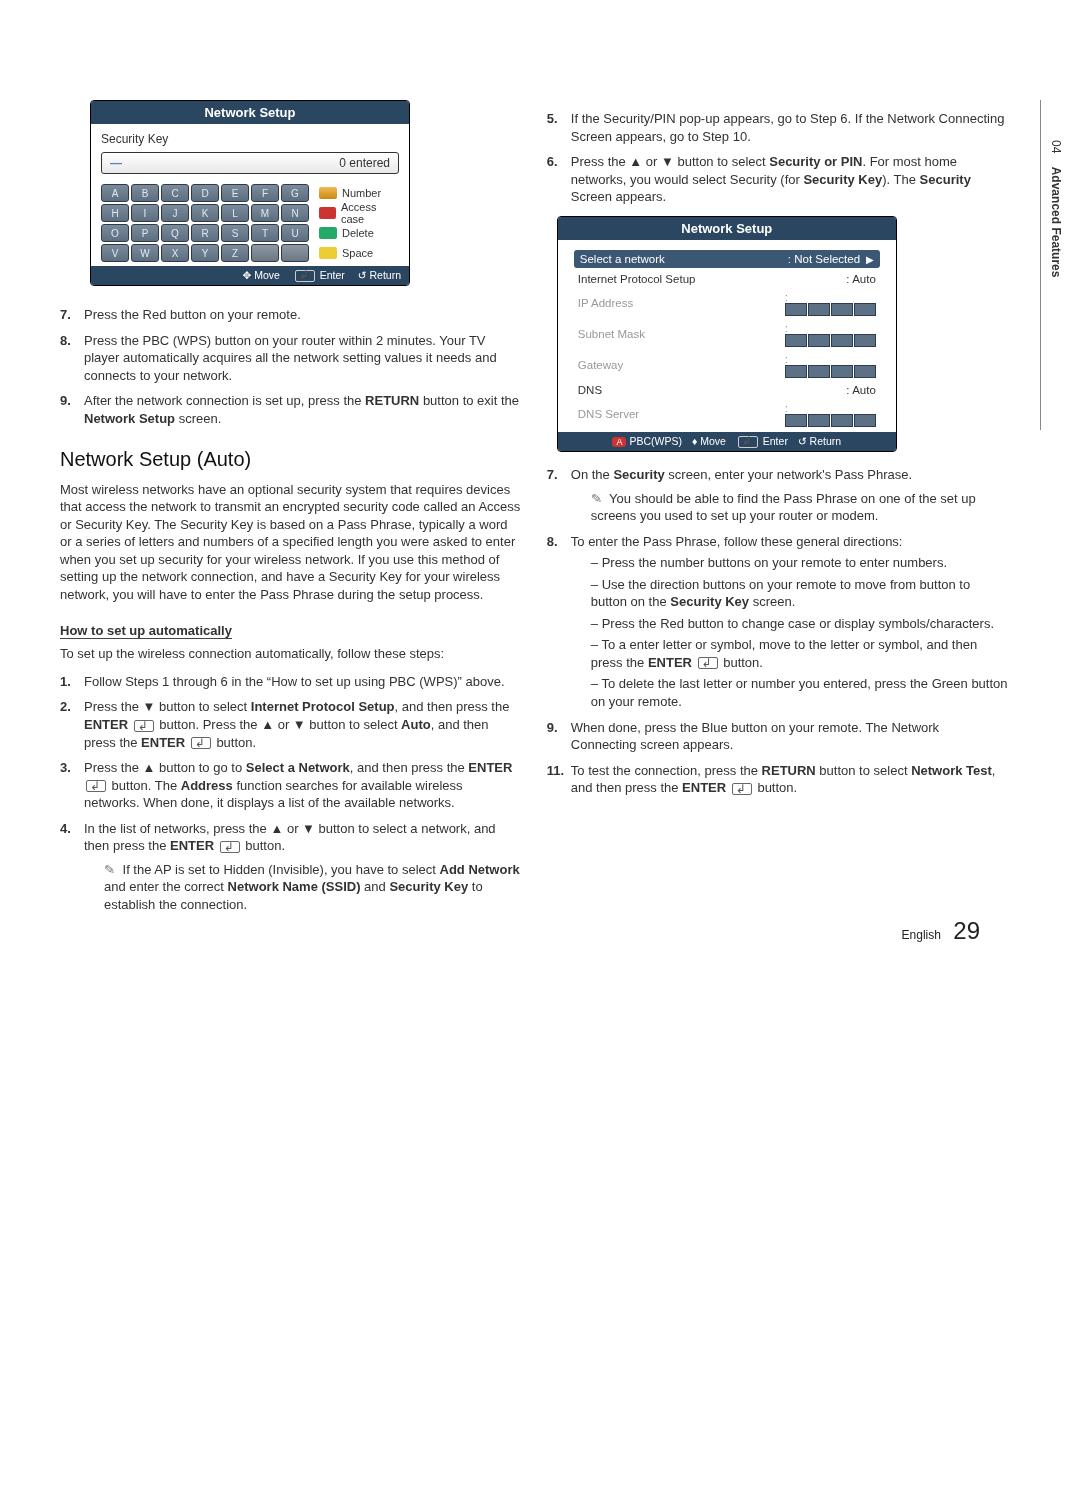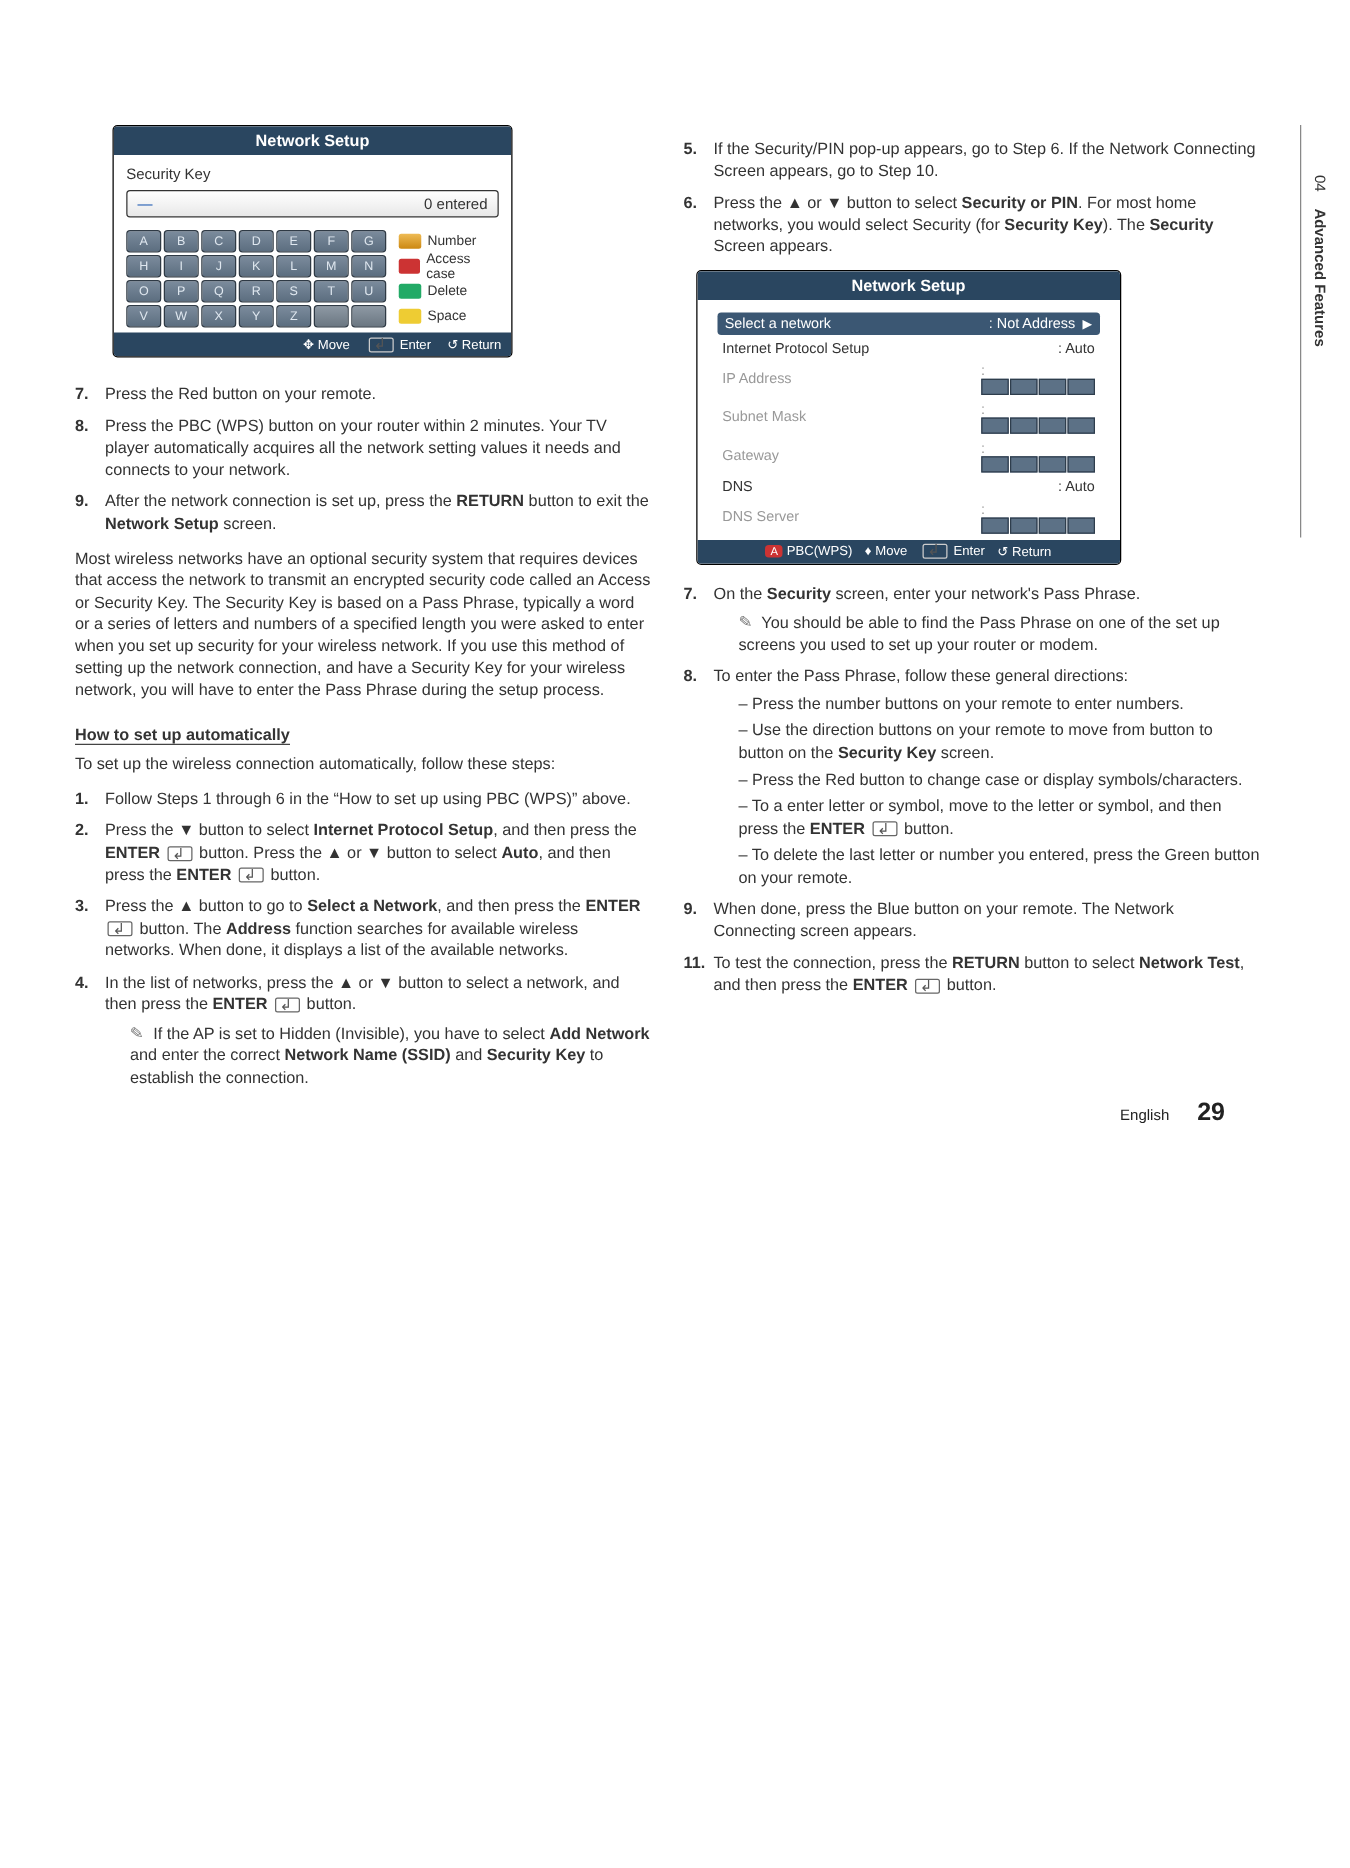--- a/index.html
+++ b/index.html
@@ -166,21 +166,21 @@
   }
   .panel-footer2 .red-pill {
     background:#c33; border-radius:3px; padding:0 4px; font-size:9px;
     display:inline-flex; align-items:center; color:#fff;
   }
 
   .page-foot {
     position:absolute; bottom:28px; right:100px;
     font-size:12px; color:#222;
   }
-  .page-foot .pg { font-size:20px; font-weight:bold; margin-left:19px; }
+  .page-foot .pg { font-size:24px; font-weight:normal; margin-left:9px; }
 </style>
 </head>
 <body>
 
 <div class="side-tab">
   <div class="rot">
     <span class="chnum">04</span>
     <span class="chtitle">Advanced Features</span>
   </div>
 </div>
@@ -259,20 +259,21 @@
         <li>
           <span class="num">8.</span>
           <div class="body">Press the PBC (WPS) button on your router within 2 minutes. Your TV player automatically acquires all the network setting values it needs and connects to your network.</div>
         </li>
         <li>
           <span class="num">9.</span>
           <div class="body">After the network connection is set up, press the <b>RETURN</b> button to exit the <b>Network Setup</b> screen.</div>
         </li>
       </ol>
 
+    <h2 class="section">Network Setup (Auto)</h2>
     <p class="para">Most wireless networks have an optional security system that requires devices that access the network to transmit an encrypted security code called an Access or Security Key. The Security Key is based on a Pass Phrase, typically a word or a series of letters and numbers of a specified length you were asked to enter when you set up security for your wireless network.  If you use this method of setting up the network connection, and have a Security Key for your wireless network, you will have to enter the Pass Phrase during the setup process.</p>
 
     <div class="section-underline">How to set up automatically</div>
     <p class="para">To set up the wireless connection automatically, follow these steps:</p>
 
     <ol class="steps" id="left-b">
         <li>
           <span class="num">1.</span>
           <div class="body">Follow Steps 1 through 6 in the “How to set up using PBC (WPS)” above.</div>
         </li>
@@ -301,21 +302,21 @@
           <span class="num">6.</span>
           <div class="body">Press the ▲ or ▼ button to select <b>Security or PIN</b>. For most home networks, you would select Security (for <b>Security Key</b>). The <b>Security</b> Screen appears.</div>
         </li>
       </ol>
 
     <div class="panel" style="width:340px; margin:6px 0 14px 10px;">
       <div class="panel-hdr">Network Setup</div>
       <div class="panel-body ns-body">
         <div class="ns-row sel">
           <span>Select a network</span>
-          <span><span class="ns-val">Not Address</span><span class="tri">▶</span></span>
+          <span><span class="ns-val">Not Selected</span><span class="tri">▶</span></span>
         </div>
         <div class="ns-row">
           <span>Internet Protocol Setup</span>
           <span class="ns-val">Auto</span>
         </div>
         <div class="ns-row dim">
           <span>IP Address</span>
           <span>: <span class="ip-boxes">
                 <span></span>
                 <span></span>

